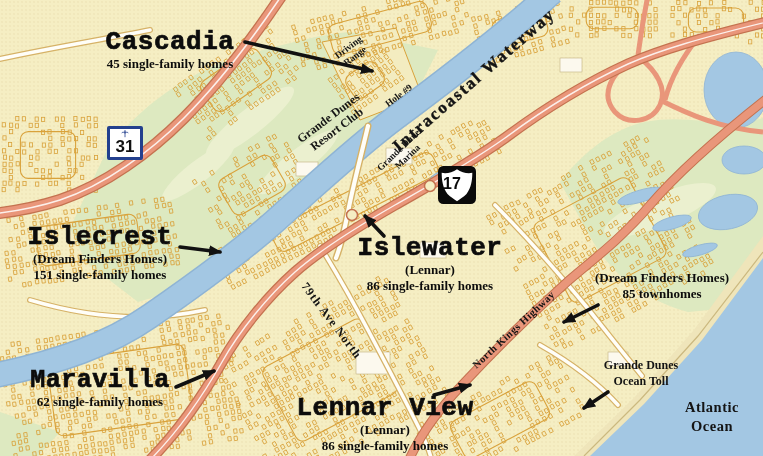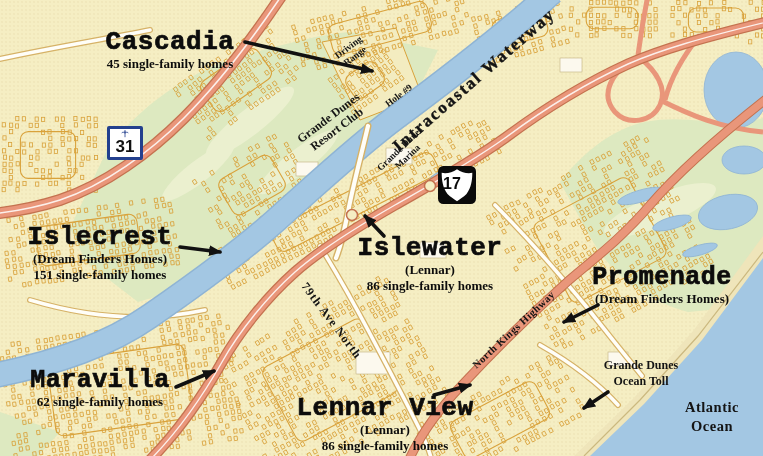--- a/index.html
+++ b/index.html
@@ -2625,22 +2625,22 @@
     <div class="sub">151 single-family homes</div>
   </div>
 
   <div class="annot" style="left:430px;top:264px;">
     <div class="title">Islewater</div>
     <div class="sub">(Lennar)</div>
     <div class="sub">86 single-family homes</div>
   </div>
 
   <div class="annot" style="left:662px;top:286px;">
-    <div class="title" style="font-size:25px;">Promenade</div>
     <div class="sub">(Dream Finders Homes)</div>
+    <div class="sub">85 townhomes</div>
   </div>
 
   <div class="annot" style="left:100px;top:389px;">
     <div class="title" style="font-size:25px;">Maravilla</div>
     <div class="sub">62 single-family homes</div>
   </div>
 
   <div class="annot" style="left:385px;top:424px;">
     <div class="title">Lennar View</div>
     <div class="sub">(Lennar)</div>

